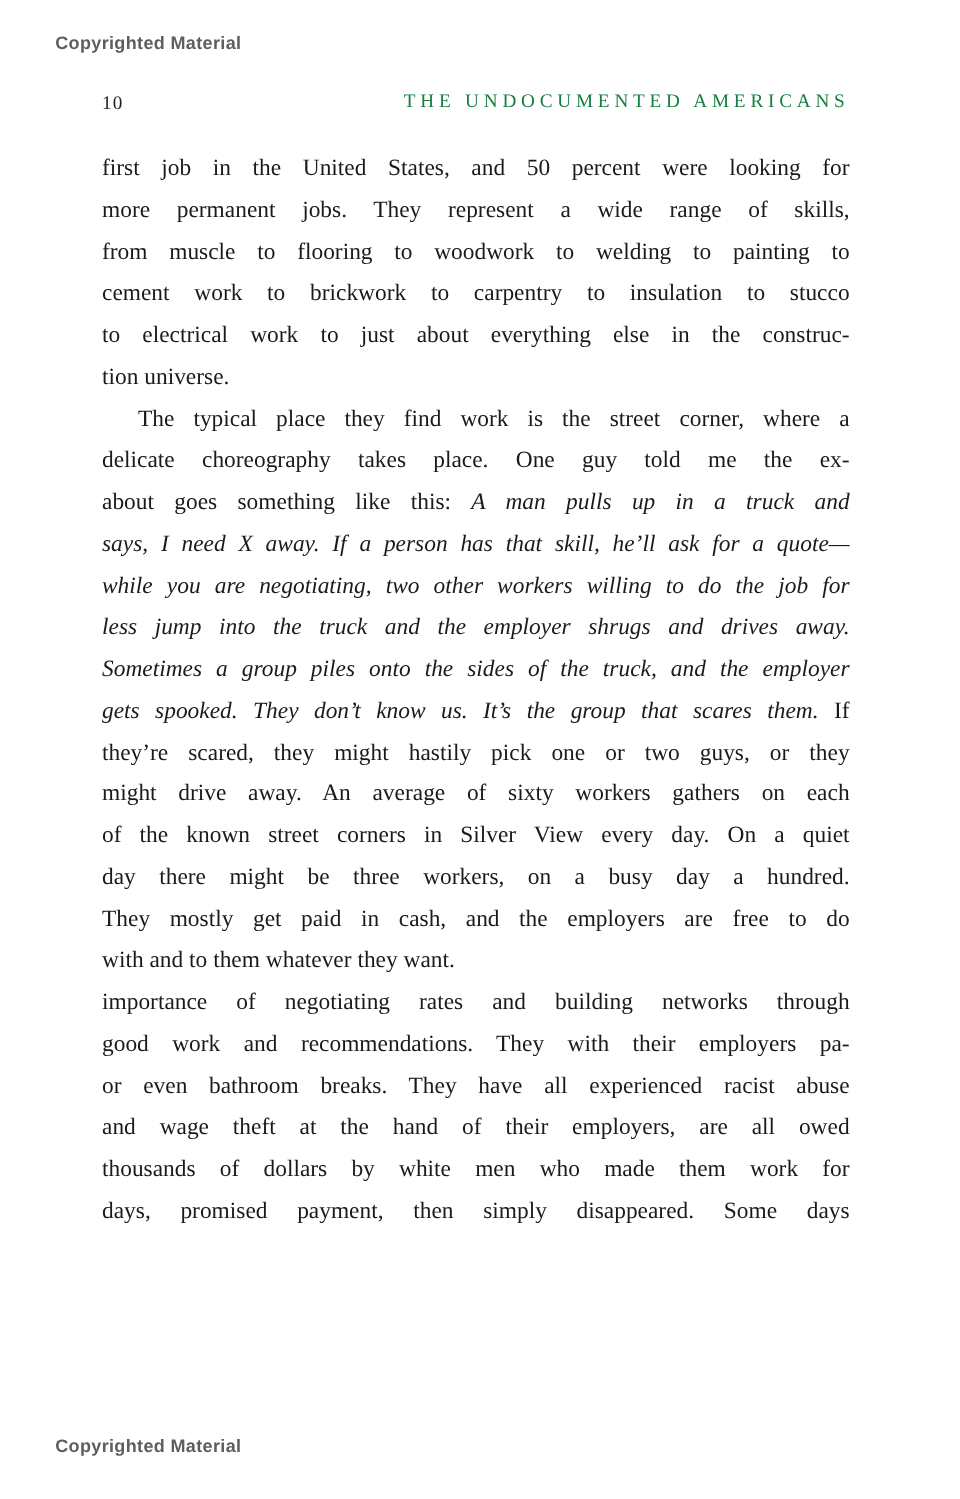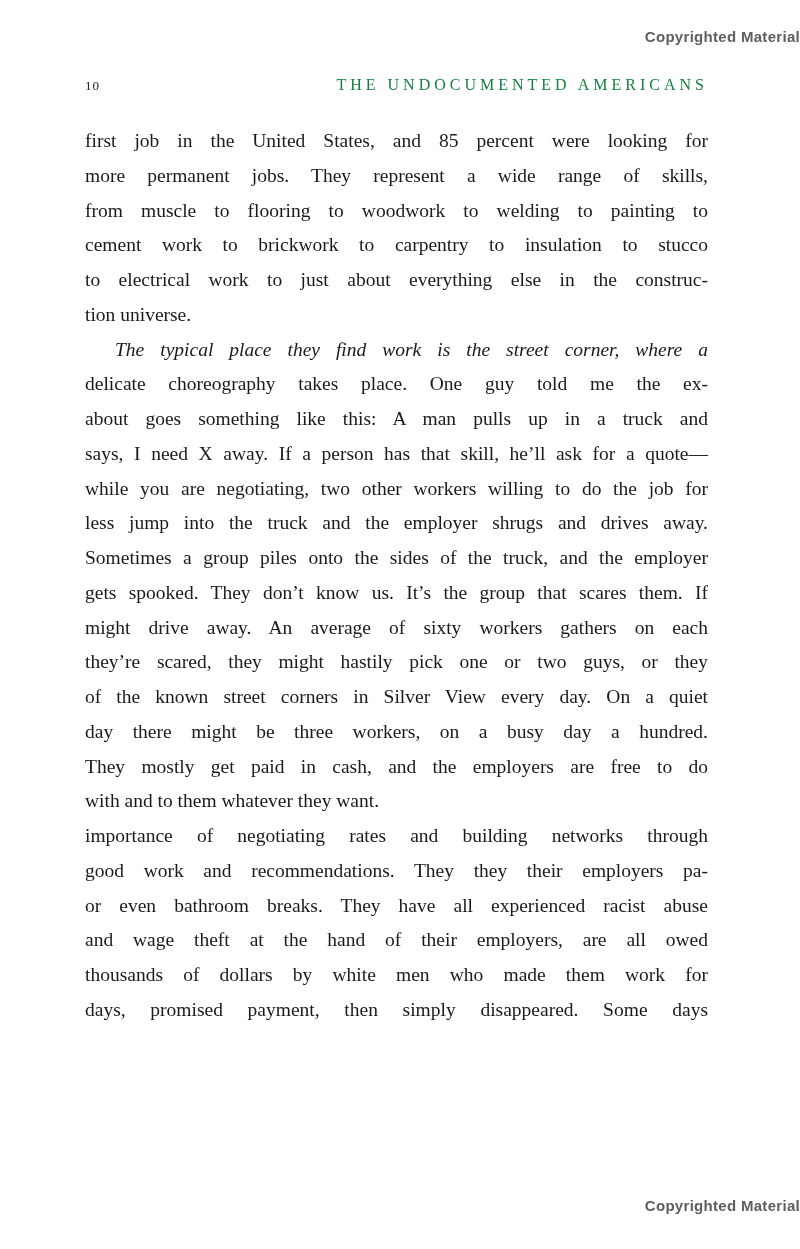--- a/index.html
+++ b/index.html
@@ -4,85 +4,85 @@
 <style>
   :root { --text:#1a1a1a; --muted:#5e5e5e; --bg:#ffffff; }
   * { margin:0; padding:0; box-sizing:border-box; }
   html,body { background:var(--bg); }
   #page {
     position:relative; width:800px; height:1249px;
     background:var(--bg); overflow:hidden;
     font-family:"Liberation Serif", serif; color:var(--text);
   }
   .copyright {
-    position:absolute; left:0; right:0; text-align:right;
+    position:absolute; left:0; right:0; text-align:left;
     font-family:"Liberation Sans", sans-serif; font-weight:bold;
     font-size:15px; color:var(--muted); letter-spacing:0.3px;padding-left:46px;
   }
   .copyright.top { top:28px; }
   .copyright.bottom { top:1197px; }
   .running-header {
     position:absolute; top:76px; left:85px; width:623px; height:20px;
   }
   .page-number {
     position:absolute; left:0; top:2px;
-    font-size:13px; letter-spacing:1px; color:#222;
+    font-size:16px; letter-spacing:1px; color:#222;
   }
   .running-title {
     position:absolute; left:0; right:0; text-align:right;
     font-size:16px; letter-spacing:4px; color:#15803d;
     font-weight:normal;
   }
   .body-text {
     position:absolute; top:124px; left:85px; width:623px;
     font-size:19.5px; color:var(--text);
   }
   .line {
     height:34.75px; line-height:34.75px;
     text-align:justify; text-align-last:justify;
     white-space:normal;
   }
   .line.para-end { text-align-last:left; }
-  .line.indent { padding-left:30px;font-style:italic; }
-  .it { }
+  .line.indent { padding-left:30px; }
+  .it { font-style:italic; }
 </style>
 </head>
 <body>
 
 <div id="page">
   <div class="copyright top">Copyrighted Material</div>
 
   <div class="running-header">
     <span class="page-number">10</span>
     <span class="running-title">THE UNDOCUMENTED AMERICANS</span>
   </div>
 
   <div class="body-text">
-      <div class="line"><span>first job in the United States, and 85 percent were looking for</span></div>
+      <div class="line"><span>first job in the United States, and 50 percent were looking for</span></div>
       <div class="line"><span>more permanent jobs. They represent a wide range of skills,</span></div>
       <div class="line"><span>from muscle to flooring to woodwork to welding to painting to</span></div>
       <div class="line"><span>cement work to brickwork to carpentry to insulation to stucco</span></div>
       <div class="line"><span>to electrical work to just about everything else in the construc-</span></div>
       <div class="line para-end"><span>tion universe.</span></div>
       <div class="line indent"><span>The typical place they find work is the street corner, where a</span></div>
       <div class="line"><span>delicate choreography takes place. One guy told me the ex-</span></div>
       <div class="line"><span>about goes something like this: </span><span class="it">A man pulls up in a truck and</span></div>
       <div class="line"><span class="it">says, I need X away. If a person has that skill, he’ll ask for a quote—</span></div>
       <div class="line"><span class="it">while you are negotiating, two other workers willing to do the job for</span></div>
       <div class="line"><span class="it">less jump into the truck and the employer shrugs and drives away.</span></div>
       <div class="line"><span class="it">Sometimes a group piles onto the sides of the truck, and the employer</span></div>
       <div class="line"><span class="it">gets spooked. They don’t know us. It’s the group that scares them.</span><span> If</span></div>
+      <div class="line"><span>they’re scared, they might hastily pick one or two guys, or they</span></div>
       <div class="line"><span>might drive away. An average of sixty workers gathers on each</span></div>
-      <div class="line"><span>they’re scared, they might hastily pick one or two guys, or they</span></div>
       <div class="line"><span>of the known street corners in Silver View every day. On a quiet</span></div>
       <div class="line"><span>day there might be three workers, on a busy day a hundred.</span></div>
       <div class="line"><span>They mostly get paid in cash, and the employers are free to do</span></div>
       <div class="line para-end"><span>with and to them whatever they want.</span></div>
       <div class="line"><span>importance of negotiating rates and building networks through</span></div>
-      <div class="line"><span>good work and recommendations. They they their employers pa-</span></div>
+      <div class="line"><span>good work and recommendations. They with their employers pa-</span></div>
       <div class="line"><span>or even bathroom breaks. They have all experienced racist abuse</span></div>
       <div class="line"><span>and wage theft at the hand of their employers, are all owed</span></div>
       <div class="line"><span>thousands of dollars by white men who made them work for</span></div>
       <div class="line"><span>days, promised payment, then simply disappeared. Some days</span></div>
     </div>
 
   <div class="copyright bottom">Copyrighted Material</div>
 </div>
 
 </body></html>

